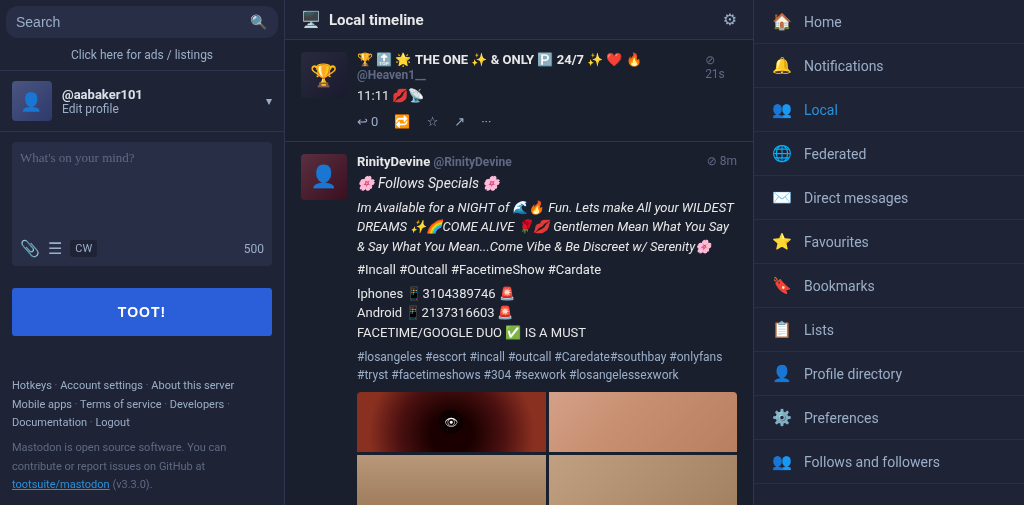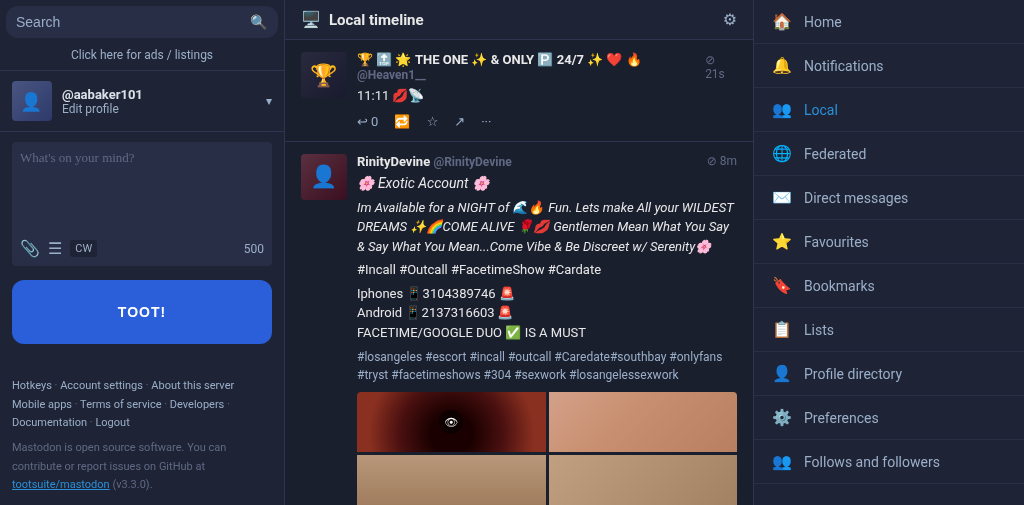--- a/index.html
+++ b/index.html
@@ -137,26 +137,26 @@
     }
     .compose-counter {
       font-size: 12px;
       color: #9baec8;
     }
 
     .toot-button {
       background: #2b5fd9;
       color: #fff;
       border: none;
-      border-radius: 12px;
-      padding: 24px 20px;
+      border-radius: 3px;
+      padding: 16px 20px;
       font-size: 14px;
       font-weight: bold;
       cursor: pointer;
-      margin: 4px 12px 10px;
+      margin: 12px 12px 10px;
       text-align: center;
       letter-spacing: 1px;
     }
 
     .sidebar-footer {
       margin-top: auto;
       padding: 10px 12px;
       font-size: 11px;
       color: #606984;
       line-height: 1.7;
@@ -441,21 +441,21 @@
     <div class="post">
       <div class="post-avatar avatar-rinity">
         <span style="font-size:22px;">👤</span>
       </div>
       <div class="post-content">
         <div class="post-header">
           <span class="post-name-line">RinityDevine <span class="post-handle">@RinityDevine</span></span>
           <span class="post-time">⊘ 8m</span>
         </div>
         <div class="post-body">
-          <div style="font-style:italic;font-size:14px;margin-bottom:4px;">🌸 <em>Exotic Account</em> 🌸</div>
+          <div style="font-style:italic;font-size:14px;margin-bottom:4px;">🌸 <em>Follows Specials</em> 🌸</div>
           <div style="margin-bottom:4px;font-style:italic;">Im Available for a NIGHT of 🌊🔥 Fun. Lets make All your WILDEST DREAMS ✨🌈COME ALIVE 🌹💋 Gentlemen Mean What You Say &amp; Say What You Mean...Come Vibe &amp; Be Discreet w/ Serenity🌸</div>
           <div style="margin-bottom:4px;">#Incall #Outcall #FacetimeShow #Cardate</div>
           <div>Iphones 📱3104389746 🚨</div>
           <div>Android 📱2137316603 🚨</div>
           <div style="margin-bottom:6px;">FACETIME/GOOGLE DUO ✅ IS A MUST</div>
           <div style="color:#9baec8;font-size:12px;">#losangeles #escort #incall #outcall #Caredate#southbay #onlyfans #tryst #facetimeshows #304 #sexwork #losangelessexwork</div>
         </div>
 
         <div class="post-media-grid">
           <div class="media-thumb media-thumb-1">

